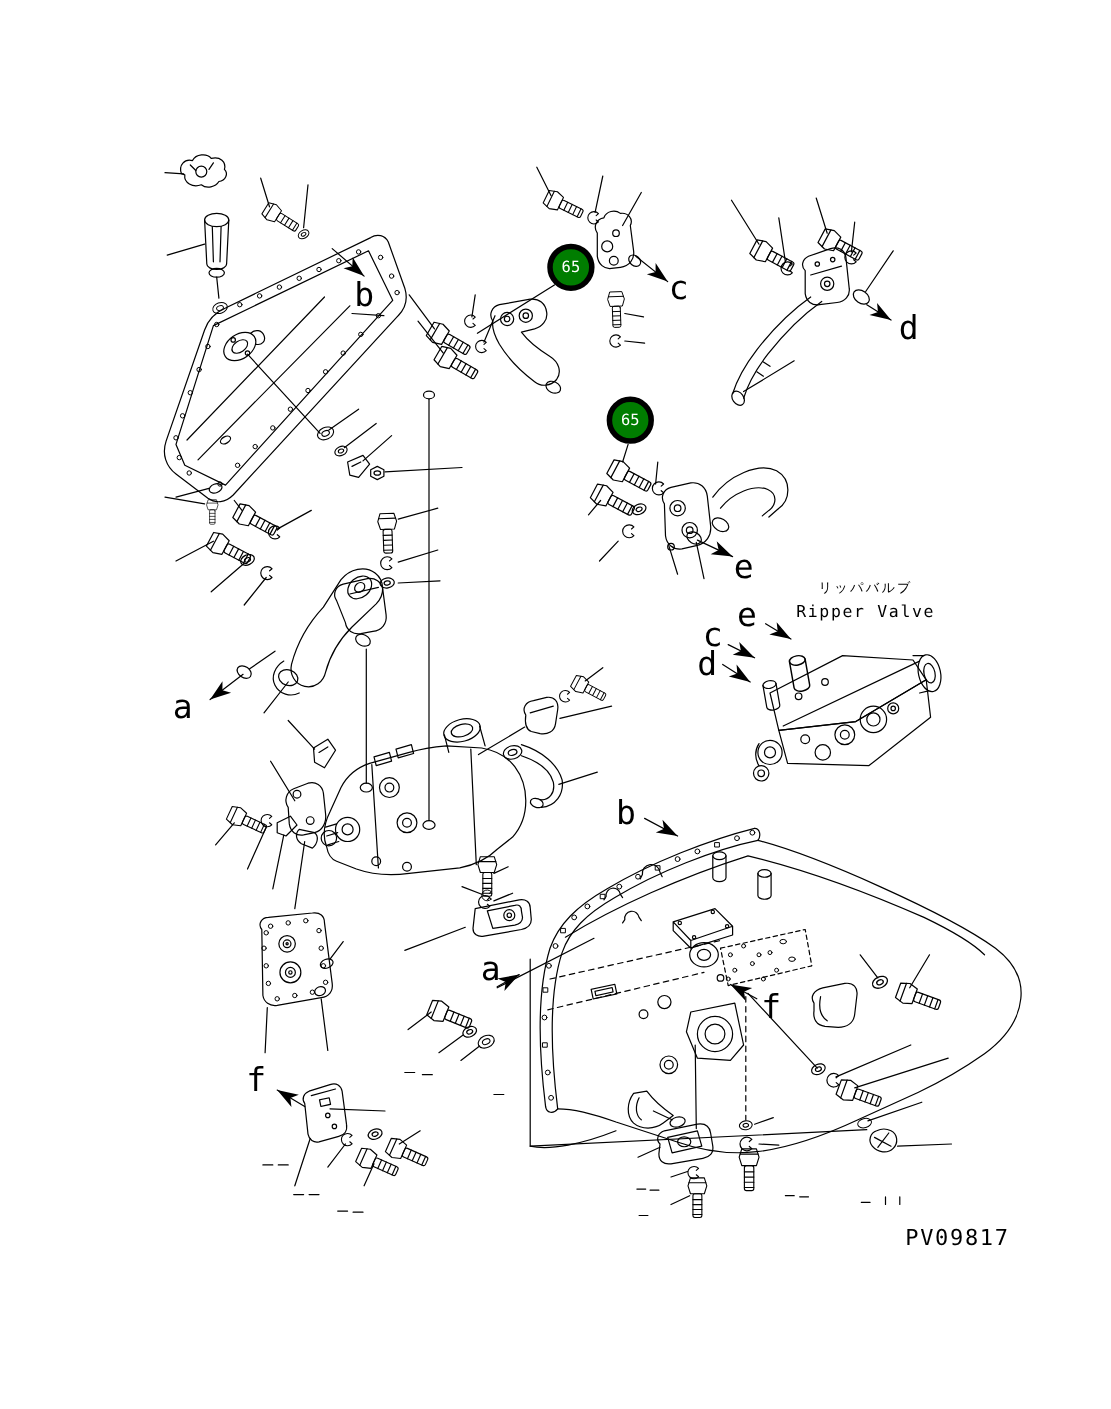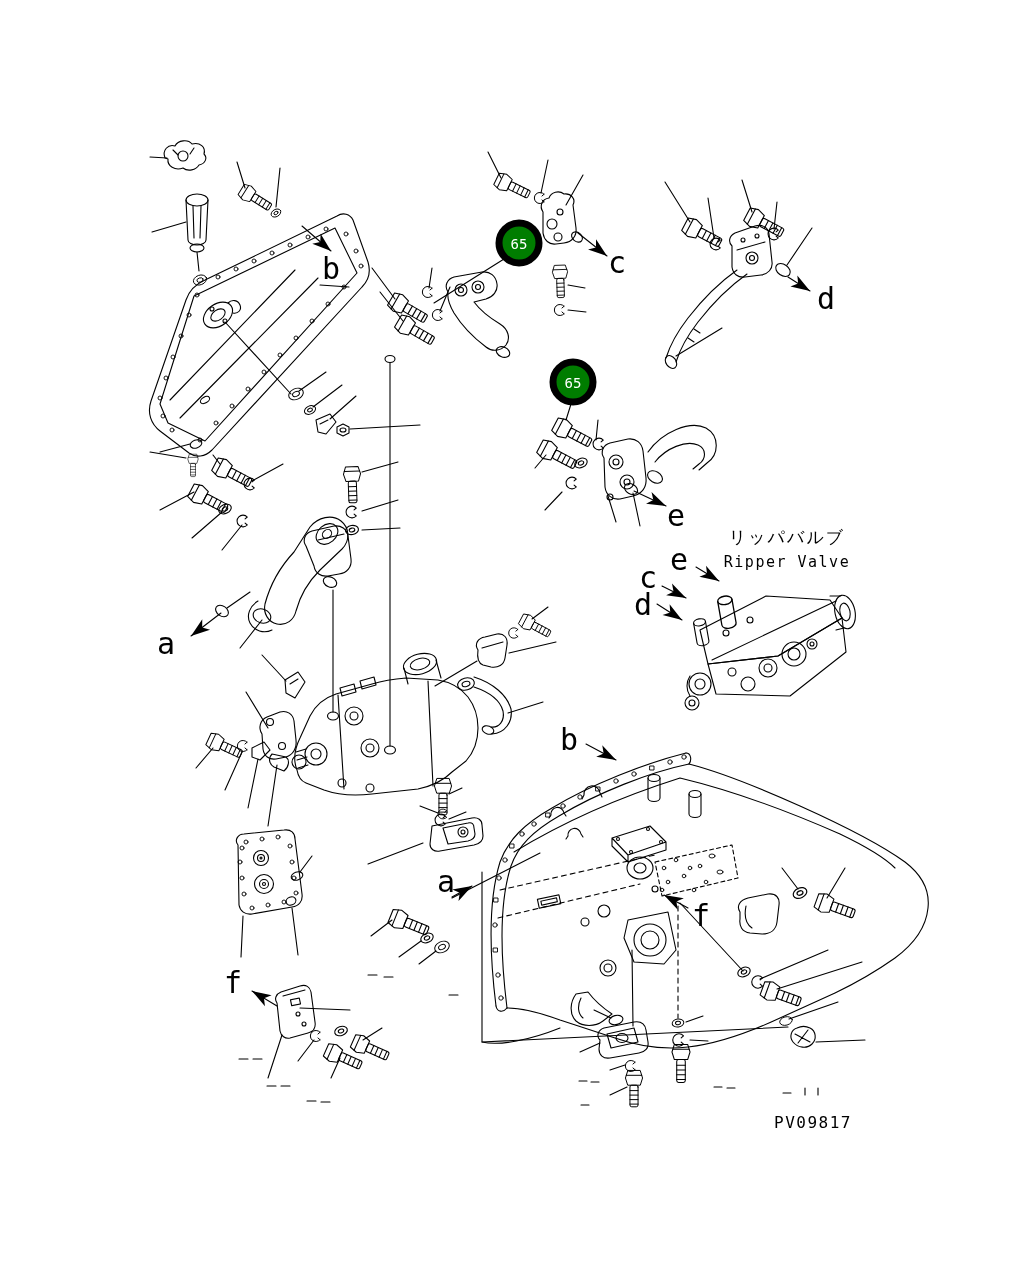--- a/index.html
+++ b/index.html
@@ -9,28 +9,28 @@
   }
   .canvas svg{position:absolute;left:0;top:0;}
   .callout{
     position:absolute;transform:translate(-50%,-50%);
     font-size:30px;line-height:1;color:#000;
     font-family:"DejaVu Sans Mono","Liberation Mono",monospace;
   }
   .balloon{
     position:absolute;transform:translate(-50%,-50%);
     width:33px;height:33px;border-radius:50%;
-    border:7px solid #eab308;
+    border:5px solid #eab308;
     display:flex;align-items:center;justify-content:center;
     font-size:14px;line-height:1;cursor:pointer;
   }
   .caption{position:absolute;left:787px;top:526px;transform:translateX(-50%);text-align:center;white-space:nowrap;}
-  .caption-ja{font-size:17px;letter-spacing:2px;font-family:Liberation Serif, serif;}
+  .caption-ja{font-size:12px;letter-spacing:2px;font-family:Liberation Serif, serif;}
   .caption-en{font-size:15px;letter-spacing:1.5px;margin-top:4px;}
-  .drawing-number{position:absolute;left:774px;top:1113px;font-size:16px;letter-spacing:1.5px;}
+  .drawing-number{position:absolute;left:823px;top:1113px;font-size:20px;letter-spacing:1.5px;}
 </style>
 </head>
 <body>
 
 <div class="canvas">
 
 <svg width="1010" height="1281" viewBox="0 0 1010 1281" fill="none" stroke="#000" stroke-width="1.1" stroke-linecap="round" stroke-linejoin="round">
 <defs>
   <g id="boltH">
     <path d="M-8,-7 L0,-9.5 L8,-7 L8,7 L0,9.5 L-8,7 Z"></path>

